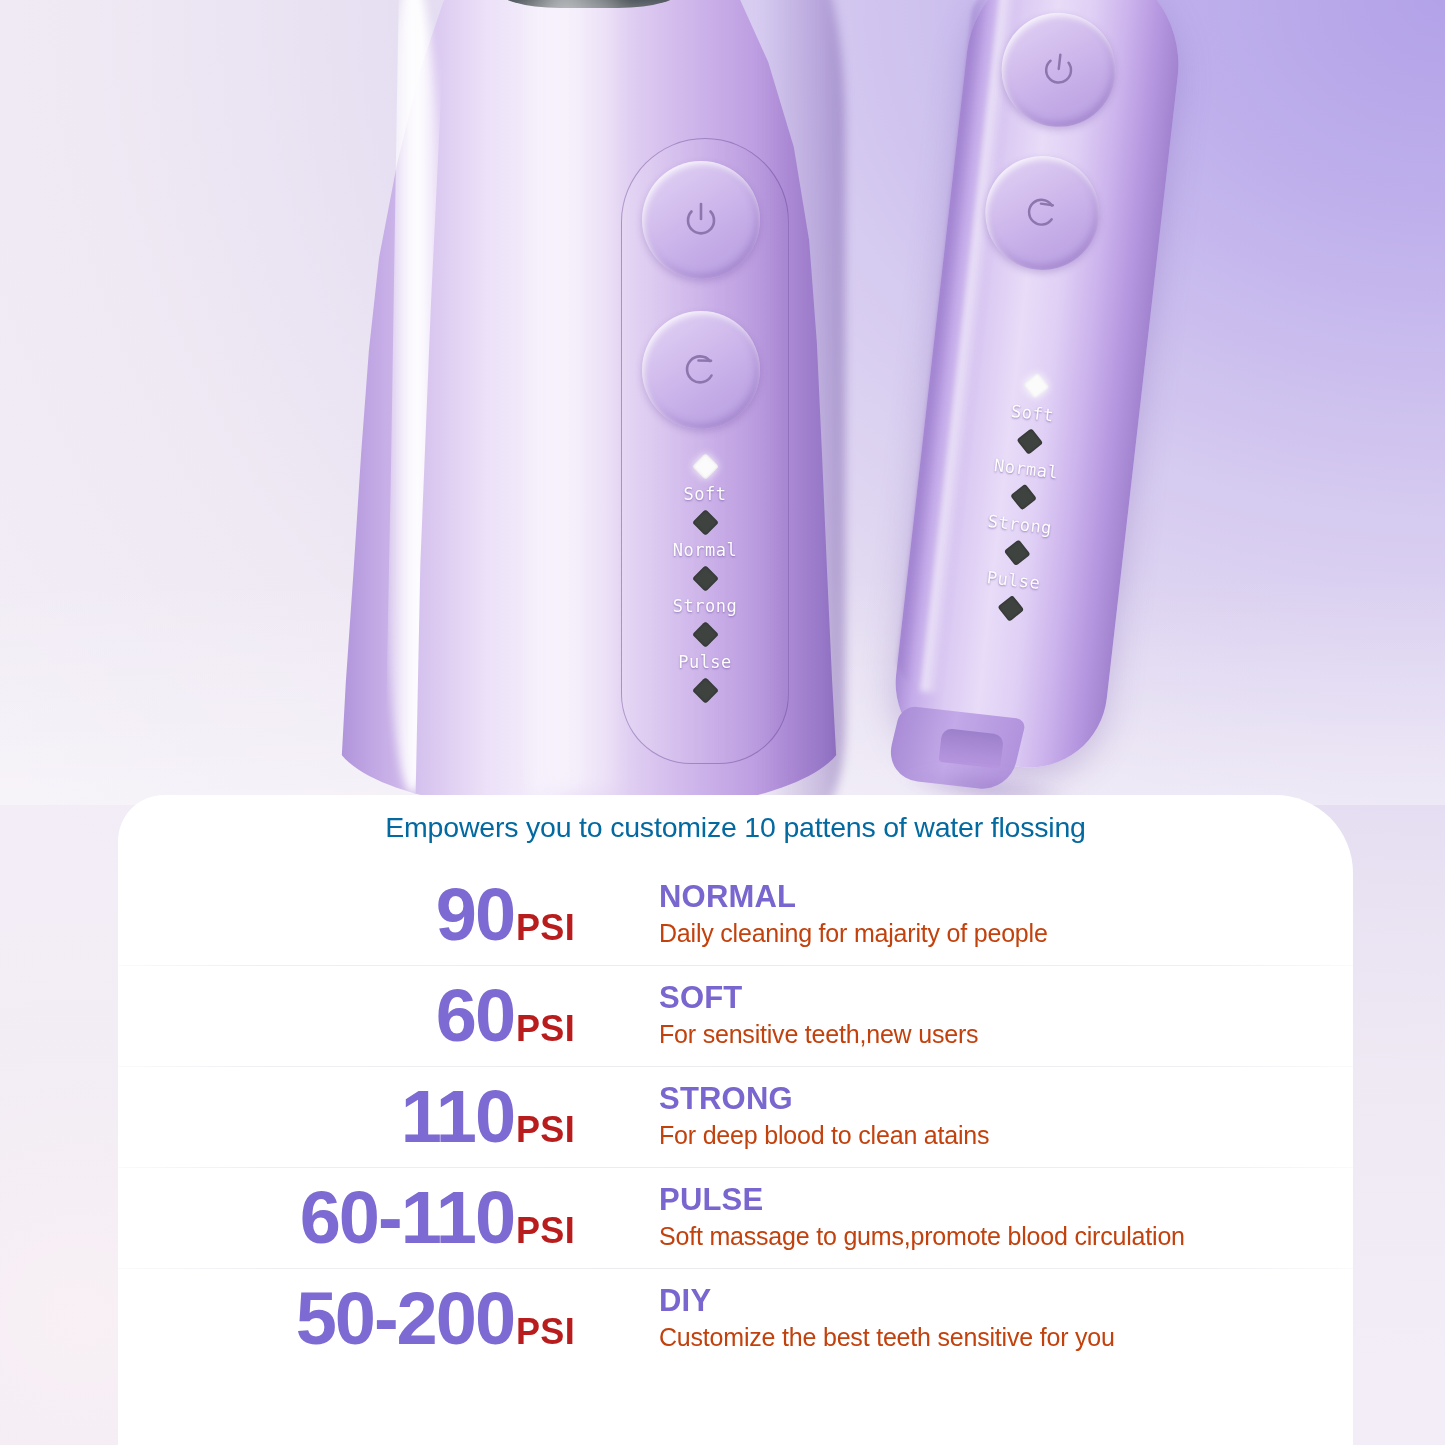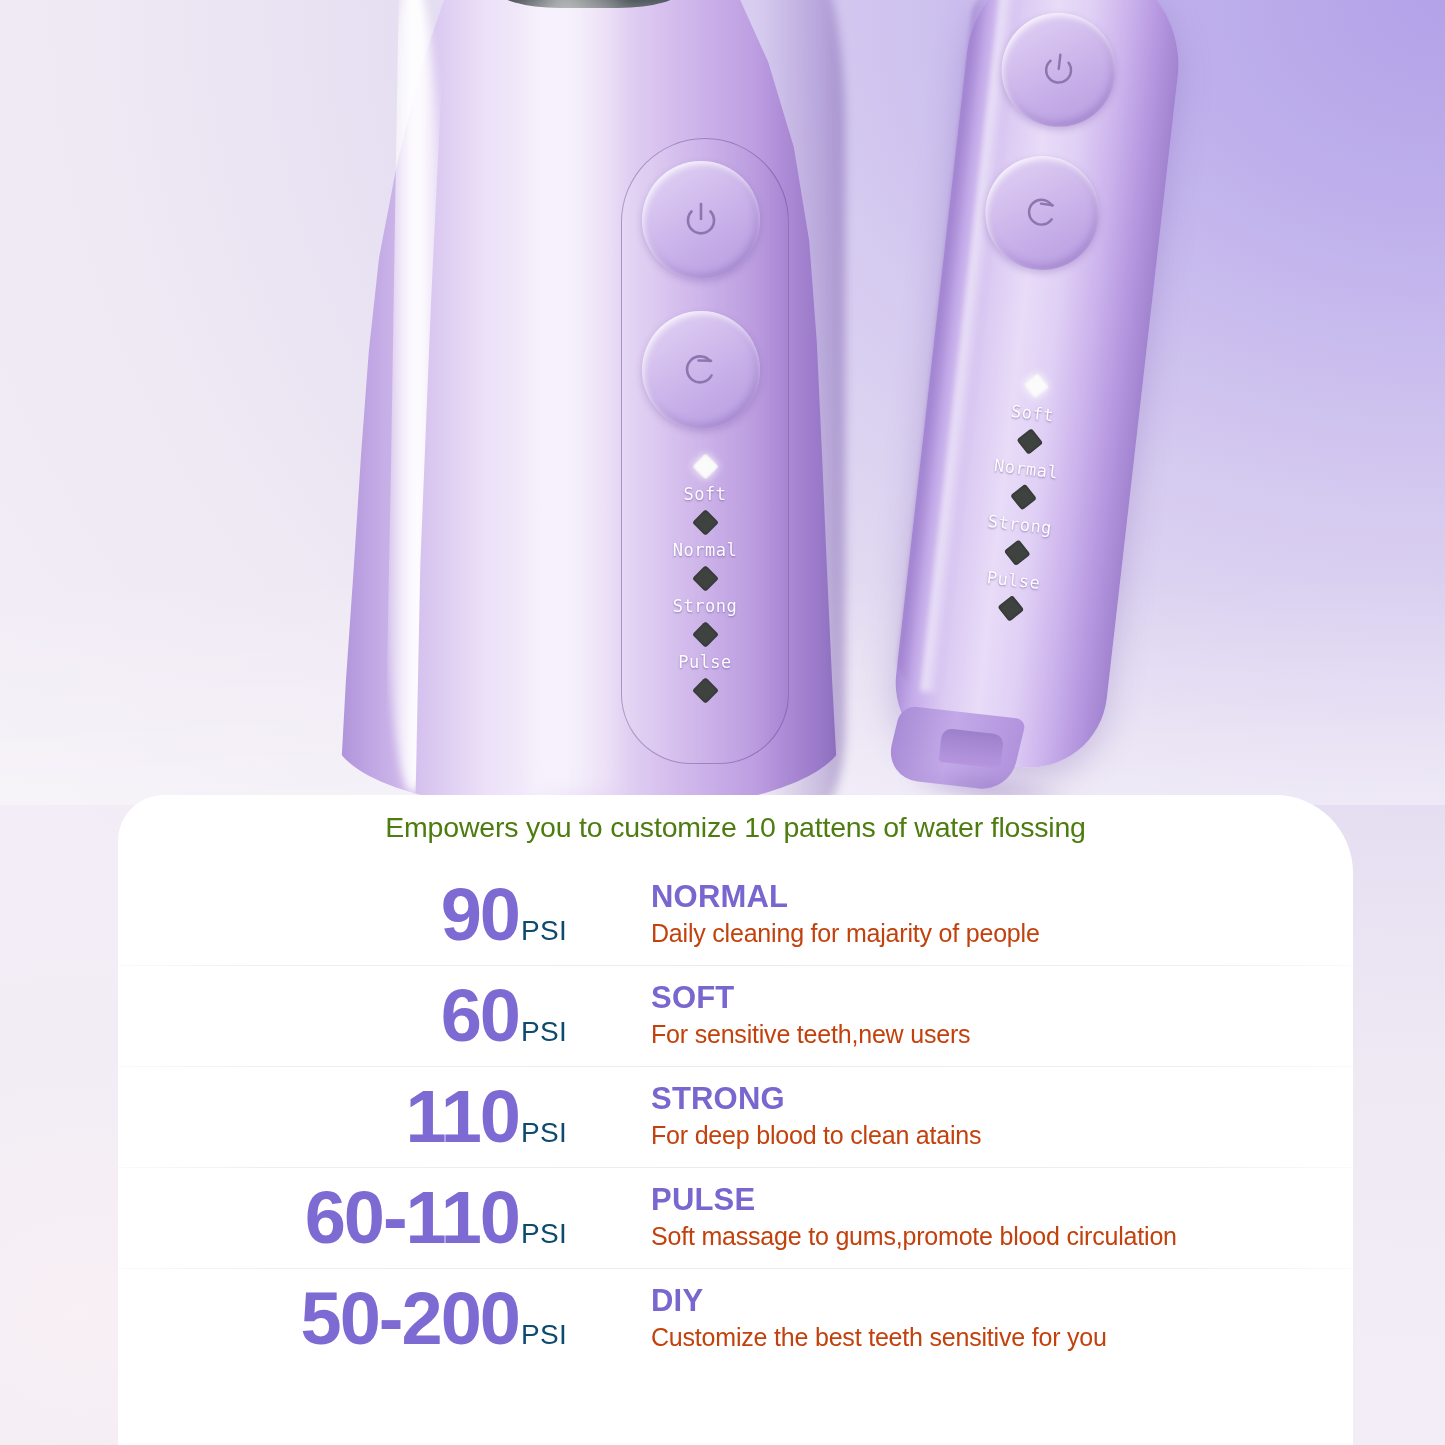--- a/index.html
+++ b/index.html
@@ -243,33 +243,33 @@
     text-align: center;
     color: #7a66cf;
     font-weight: 700;
     font-size: 47px;
     letter-spacing: -0.5px;
     line-height: 1.0;
   }
   #card-subtitle {
     margin: 16px 0 0 0;
     text-align: center;
-    color: #4d7c0f;
+    color: #0369a1;
     font-weight: 400;
     font-size: 28.5px;
     letter-spacing: -0.2px;
   }
 
   #rows { margin-top: 20px; }
 
   .row {
     display: flex;
     align-items: center;
     height: 101px;
-    padding: 0 36px 0 0;
+    padding: 0 36px 0 8px;
     position: relative;
   }
   .row + .row::before {
     content: "";
     position: absolute;
     left: 0; right: 0; top: 0;
     height: 1px;
     background: linear-gradient(to right, rgba(235,233,240,0.25) 0%, #efeef3 12%, #eceaf1 50%, #efeef3 88%, rgba(235,233,240,0.25) 100%);
   }
 
@@ -282,23 +282,23 @@
     padding-right: 6px;
   }
   .psi-value {
     color: #7d6ad2;
     font-weight: 700;
     font-size: 74px;
     line-height: 1;
     letter-spacing: -2px;
   }
   .psi-unit {
-    color: #0c4a6e;
-    font-weight: 400;
-    font-size: 28px;
+    color: #b91c1c;
+    font-weight: 700;
+    font-size: 36px;
     line-height: 1;
     margin-left: 2px;
     letter-spacing: 0.3px;
   }
 
   .text-cell {
     flex: 1 1 auto;
     padding-left: 78px;
   }
   .mode-name {

